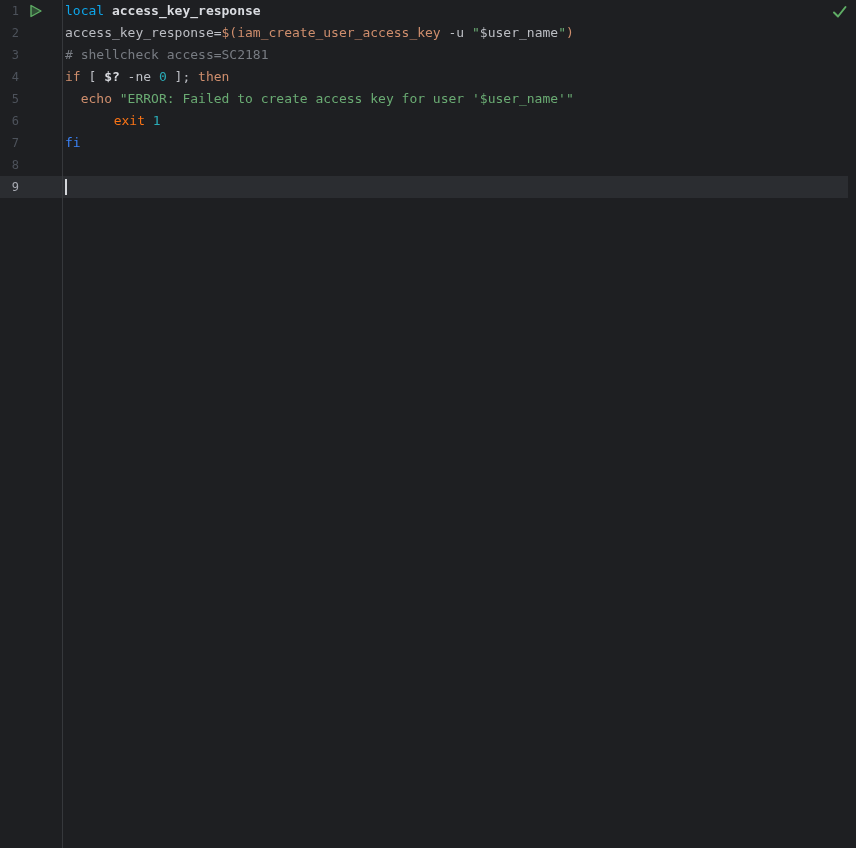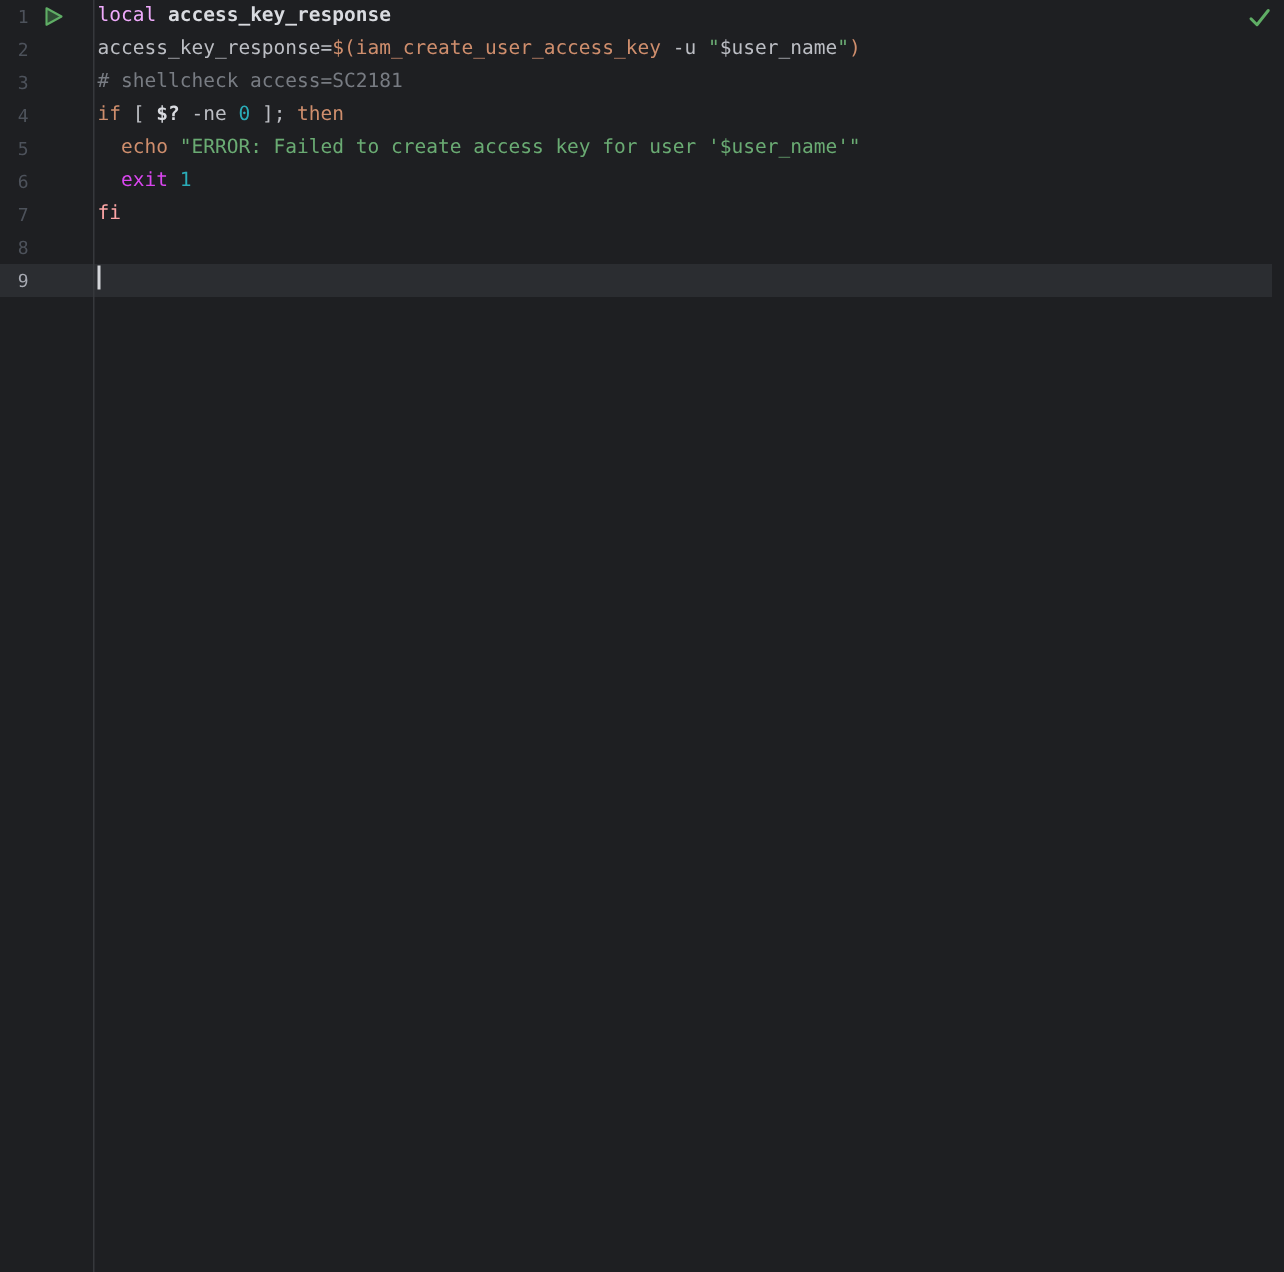--- a/index.html
+++ b/index.html
@@ -41,27 +41,27 @@
   .run-icon{position:absolute;left:29px;top:4px;z-index:2;cursor:pointer;}
   .check-icon{position:absolute;left:832px;top:5px;z-index:5;cursor:pointer;}
 </style>
 </head>
 <body>
 
 <div class="editor">
   <div class="lines">
       <div class="row"><span class="ln">1</span><svg class="run-icon" width="14" height="14" viewBox="0 0 14 14">
           <path d="M2 1.5 L12 7 L2 12.5 Z" fill="#2f4d35" stroke="#5fad65" stroke-width="1.4" stroke-linejoin="round"></path>
-        </svg><span class="code"><span class="tok tok-keyword" style="color: #f0abfc; text-align: right;">local</span><span class="tok tok-plain" style="color: rgb(188, 190, 196);"> </span><span class="tok tok-declaration" style="color: rgb(217, 219, 224);">access_key_response</span></span></div>
+        </svg><span class="code"><span class="tok tok-keyword" style="color: #0ea5e9; text-align: right;">local</span><span class="tok tok-plain" style="color: rgb(188, 190, 196);"> </span><span class="tok tok-declaration" style="color: rgb(217, 219, 224);">access_key_response</span></span></div>
       <div class="row"><span class="ln">2</span><span class="code"><span class="tok tok-plain" style="color: rgb(188, 190, 196);">access_key_response=</span><span class="tok tok-keyword" style="color: rgb(207, 142, 109);">$(iam_create_user_access_key</span><span class="tok tok-plain" style="color: rgb(188, 190, 196);"> -u </span><span class="tok tok-string" style="color: rgb(106, 171, 115);">"</span><span class="tok tok-plain" style="color: rgb(188, 190, 196);">$user_name</span><span class="tok tok-string" style="color: rgb(106, 171, 115);">"</span><span class="tok tok-keyword" style="color: rgb(207, 142, 109);">)</span></span></div>
       <div class="row"><span class="ln">3</span><span class="code"><span class="tok tok-comment" style="color: rgb(120, 124, 131);"># shellcheck access=SC2181</span></span></div>
       <div class="row"><span class="ln">4</span><span class="code"><span class="tok tok-keyword" style="color: rgb(207, 142, 109);">if</span><span class="tok tok-plain" style="color: rgb(188, 190, 196);"> [ </span><span class="tok tok-declaration" style="color: rgb(217, 219, 224);">$?</span><span class="tok tok-plain" style="color: rgb(188, 190, 196);"> -ne </span><span class="tok tok-number" style="color: rgb(42, 172, 184);">0</span><span class="tok tok-plain" style="color: rgb(188, 190, 196);"> ]; </span><span class="tok tok-keyword" style="color: rgb(207, 142, 109);">then</span></span></div>
       <div class="row"><span class="ln">5</span><span class="code"><span class="tok tok-plain" style="color: rgb(188, 190, 196);">  </span><span class="tok tok-keyword" style="color: rgb(207, 142, 109);">echo</span><span class="tok tok-plain" style="color: rgb(188, 190, 196);"> </span><span class="tok tok-string" style="color: rgb(106, 171, 115);">"ERROR: Failed to create access key for user '$user_name'"</span></span></div>
-      <div class="row"><span class="ln">6</span><span class="code"><span class="tok tok-plain" style="color: rgb(188, 190, 196);">  </span><span class="tok tok-keyword" style="color: #d946ef;">exit</span><span class="tok tok-plain" style="color: rgb(188, 190, 196);"> </span><span class="tok tok-number" style="color: rgb(42, 172, 184);">1</span></span></div>
-      <div class="row"><span class="ln">7</span><span class="code"><span class="tok tok-keyword" style="color: #fca5a5;">fi</span></span></div>
+      <div class="row"><span class="ln">6</span><span class="code"><span class="tok tok-plain" style="color: rgb(188, 190, 196);">  </span><span class="tok tok-keyword" style="color: #f97316; margin-left: 33px;">exit</span><span class="tok tok-plain" style="color: rgb(188, 190, 196);"> </span><span class="tok tok-number" style="color: rgb(42, 172, 184);">1</span></span></div>
+      <div class="row"><span class="ln">7</span><span class="code"><span class="tok tok-keyword" style="color: #3b82f6;">fi</span></span></div>
       <div class="row"><span class="ln">8</span><span class="code"></span></div>
       <div class="row current"><span class="ln">9</span><span class="code"><span class="caret"></span></span></div>
     </div>
   <div class="gutter-border"></div>
   <div class="right-strip"></div>
   <svg class="check-icon" width="15" height="14" viewBox="0 0 15 14">
     <polyline points="2,7.5 6,11.5 13.5,2" fill="none" stroke-width="2" stroke-linecap="round" stroke-linejoin="round" stroke="#5fad65"></polyline>
   </svg>
 </div>
 

